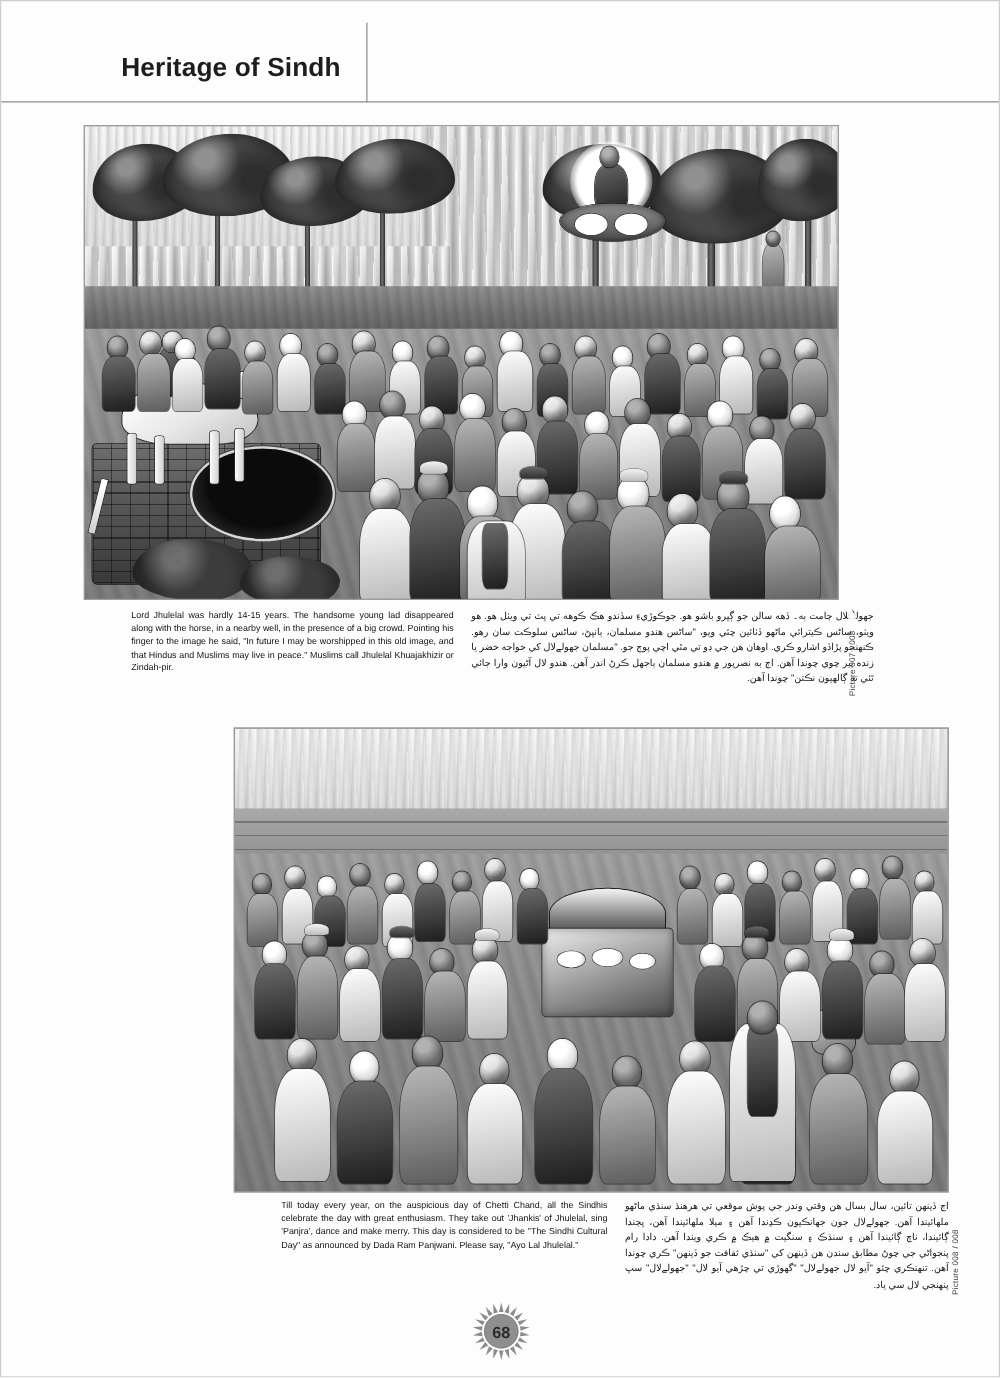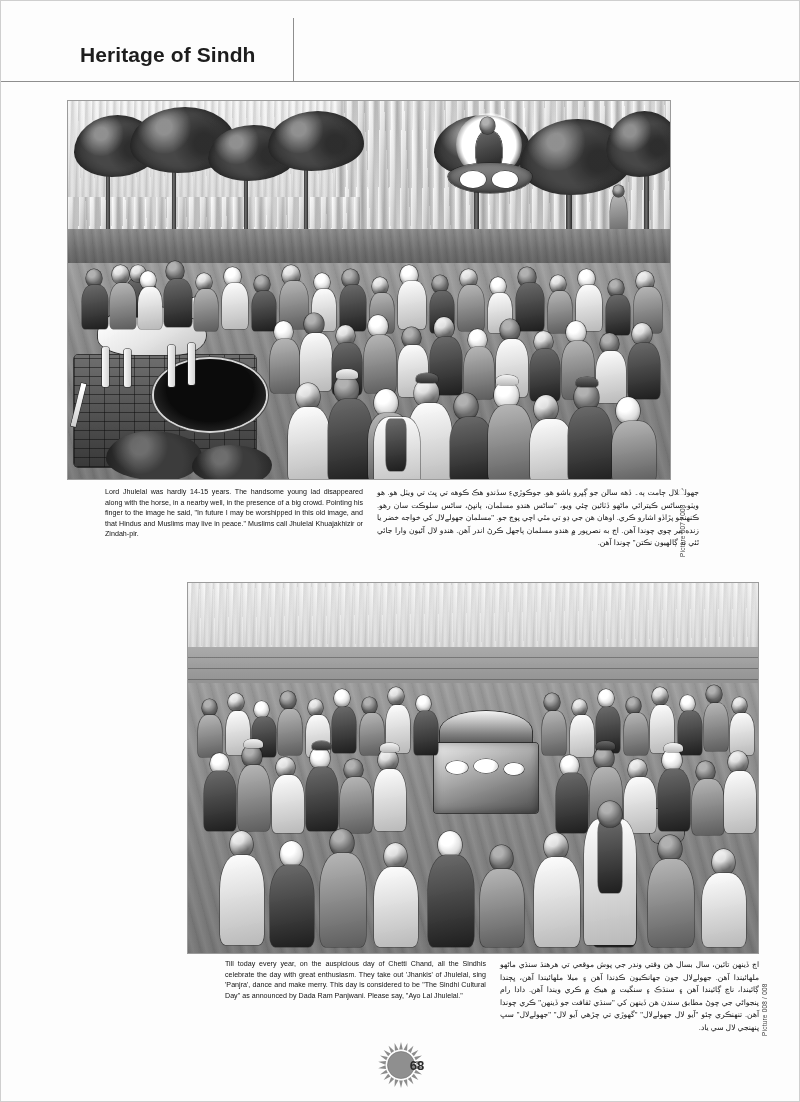--- a/index.html
+++ b/index.html
@@ -42,21 +42,21 @@
   .header-divider {
     position: absolute;
     left: 292px;
     top: 17px;
     width: 1px;
     height: 64px;
     background: #8e8e8e;
   }
   .header-title {
     position: absolute;
-    left: 79px;
+    left: 96px;
     top: 42px;
     font-size: 21px;
     font-weight: 600;
     letter-spacing: 0.1px;
     color: #1d1d1d;
     white-space: nowrap;
   }
 
   
   .figure {
@@ -343,21 +343,21 @@
     position: absolute;
     left: 400px;
     top: 1064px;
     transform: translate(-50%, -50%);
     width: 56px;
     height: 56px;
   }
   .page-badge svg { display: block; }
   .page-number {
     position: absolute;
-    left: 16px; top: 0;
+    left: 0; top: 0;
     width: 56px;
     height: 56px;
     display: flex;
     align-items: center;
     justify-content: center;
     font-size: 13px;
     font-weight: 700;
     color: #2a2a2a;
   }
 </style>

